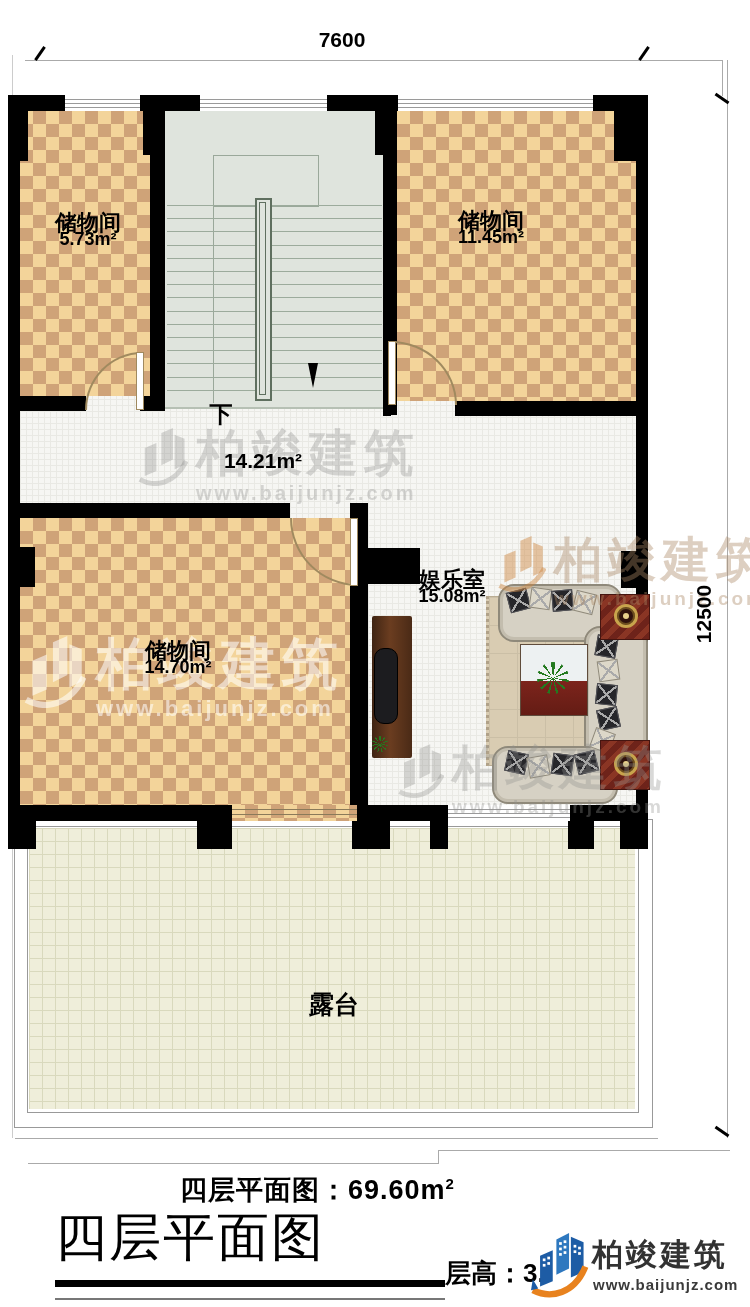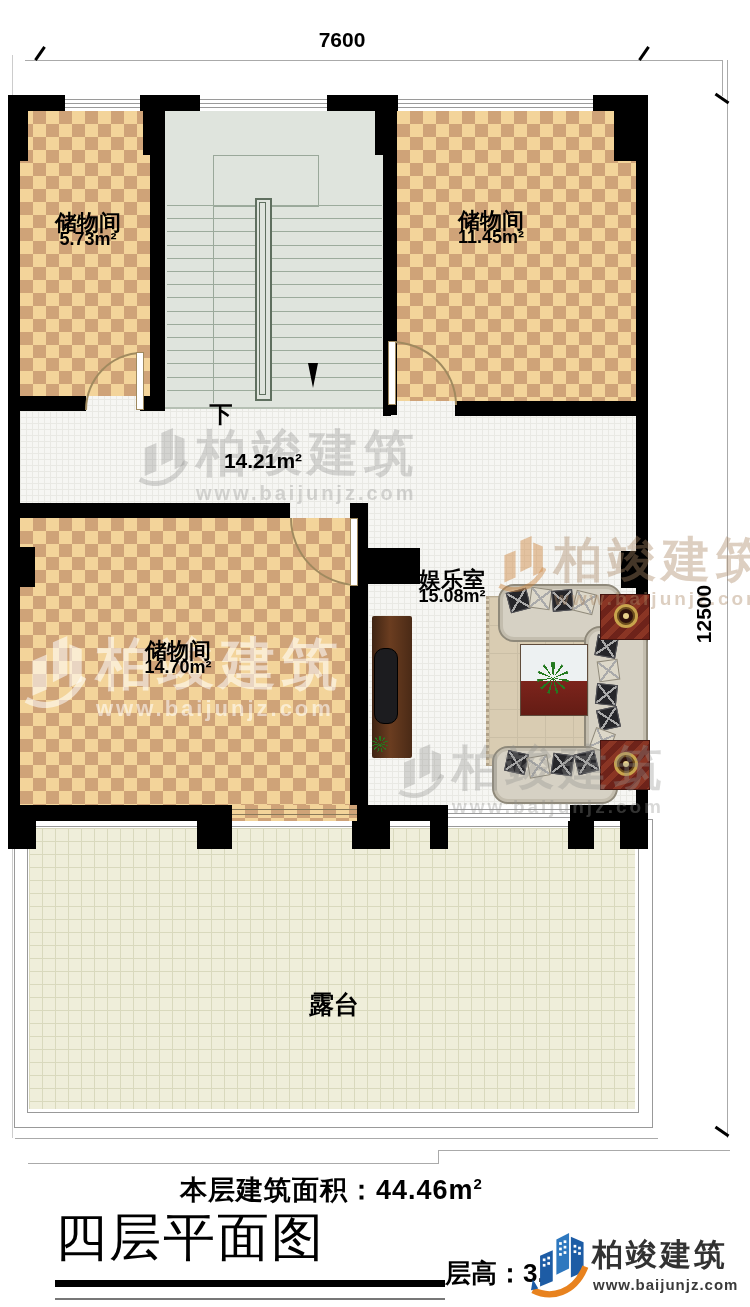--- a/index.html
+++ b/index.html
@@ -247,21 +247,21 @@
         <path d="M44 8 L56 13 V44 L44 50 Z" fill="currentColor"></path>
         <path d="M2 62 C20 72 44 68 58 40" stroke="currentColor" stroke-width="6" fill="none"></path>
       </svg>
     <div style="margin-left:8px;">
       <span class="wm-t" style="font-size:48px;">柏竣建筑</span>
       <span class="wm-u" style="font-size:19px;">www.baijunjz.com</span>
     </div>
   </div>
 
   <div class="abs f-area" style="left:180px;top:1172px;">
-    <span>本层建筑面积：</span><span>44.46m</span><sup>2</sup>
+    <span>四层平面图：</span><span>69.60m</span><sup>2</sup>
   </div>
   <div class="abs f-title" style="left:55px;top:1203px;">四层平面图</div>
   <div class="abs f-underline" style="left:55px;top:1280px;width:390px;height:7px;"></div>
   <div class="abs f-underline2" style="left:55px;top:1298px;width:390px;height:2px;"></div>
   <div class="abs f-height" style="left:445px;top:1256px;">层高：3.</div>
 
   <svg class="abs" style="left:531px;top:1227px;z-index:8;" width="58" height="72" viewBox="0 0 64 76">
     <path d="M28 12 L42 5 V44 L28 51 Z" fill="#2e78bf"></path>
     <path d="M44 9 L58 15 V48 L44 54 Z" fill="#1d5ca5"></path>
     <path d="M10 30 L24 24 V58 L10 64 Z" fill="#1d5ca5"></path>

